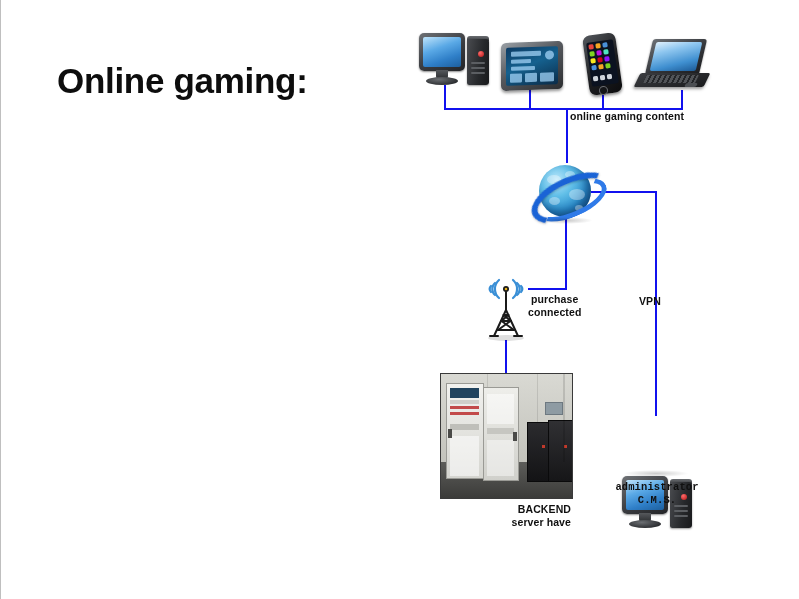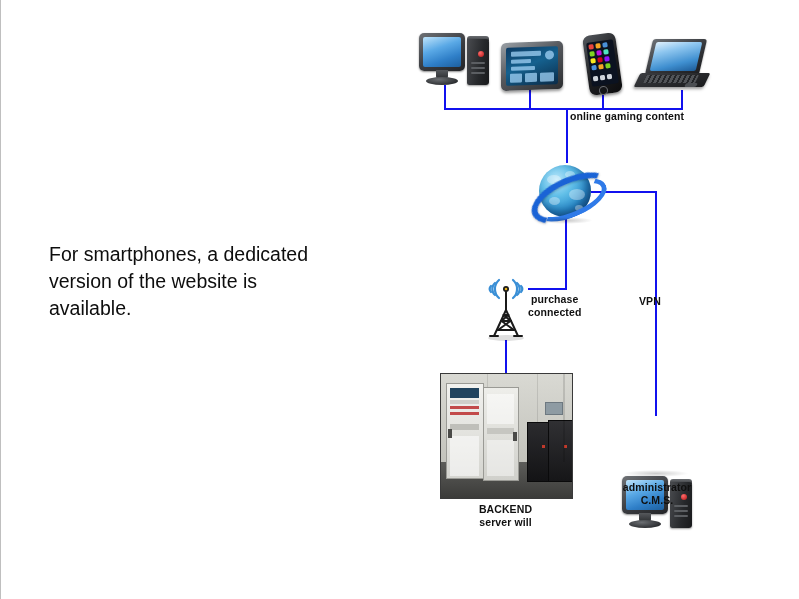--- a/index.html
+++ b/index.html
@@ -102,23 +102,23 @@
 
   
   .pc-shadow{position:absolute;width:66px;height:7px;border-radius:50%;
       background:radial-gradient(ellipse,rgba(0,0,0,.20),rgba(0,0,0,0) 70%);}
 </style>
 </head>
 <body>
 
 <div class="slide">
 
+  <div class="title">Online gaming:</div>
 
   <div class="body-text">
-    <p>For smartphones, a dedicated version of the website is available.</p>
   </div>
 
   <div class="diagram">
 
     <div class="wire v" style="left:443px;top:85px;height:24px;"></div>
     <div class="wire v" style="left:528px;top:88px;height:21px;"></div>
     <div class="wire v" style="left:601px;top:93px;height:16px;"></div>
     <div class="wire v" style="left:680px;top:90px;height:19px;"></div>
     <div class="wire h" style="left:443px;top:108px;width:239px;"></div>
     <div class="wire v" style="left:565px;top:108px;height:55px;"></div>
@@ -275,38 +275,38 @@
       <div style="position:absolute;left:107px;top:46px;width:24px;height:60px;
                   background:linear-gradient(180deg,#303033,#161618);border:1px solid #0a0a0b;">
         <div style="position:absolute;left:15px;top:24px;width:3px;height:3px;background:#c0392b;"></div>
       </div>
 
       <div style="position:absolute;left:104px;top:28px;width:16px;height:11px;
                   background:#8e9ba3;border:1px solid #6d7880;"></div>
       <div style="position:absolute;left:122px;top:0;width:2px;height:88px;background:rgba(0,0,0,.12);"></div>
     </div>
 
-    <div class="lbl" style="left:439px;top:503px;width:131px;text-align:center;">
+    <div class="lbl" style="left:439px;top:503px;width:131px;text-align:right;">
       <div>BACKEND</div>
-      <div>server will</div>
+      <div>server have</div>
     </div>
 
     <div class="node pc" style="left:621px;top:418px;width:72px;height:56px;">
       <div class="mon-body"></div>
       <div class="mon-screen"></div>
       <div class="mon-neck"></div>
       <div class="mon-base"></div>
       <div class="tower-top"></div>
       <div class="tower"></div>
       <div class="bay" style="top:31px;"></div>
       <div class="bay" style="top:36px;"></div>
       <div class="bay" style="top:41px;"></div>
       <div class="dot"></div>
     </div>
     <div class="pc-shadow" style="left:622px;top:470px;"></div>
 
-    <div class="lbl" style="left:596px;top:481px;width:120px;text-align:center;">
+    <div class="lbl" style="left:596px;top:481px;width:120px;text-align:center;font-family:Liberation Mono, monospace;">
       <div>administrator</div>
       <div>C.M.S.</div>
     </div>
 
   </div>
 </div>
 
 </body></html>

